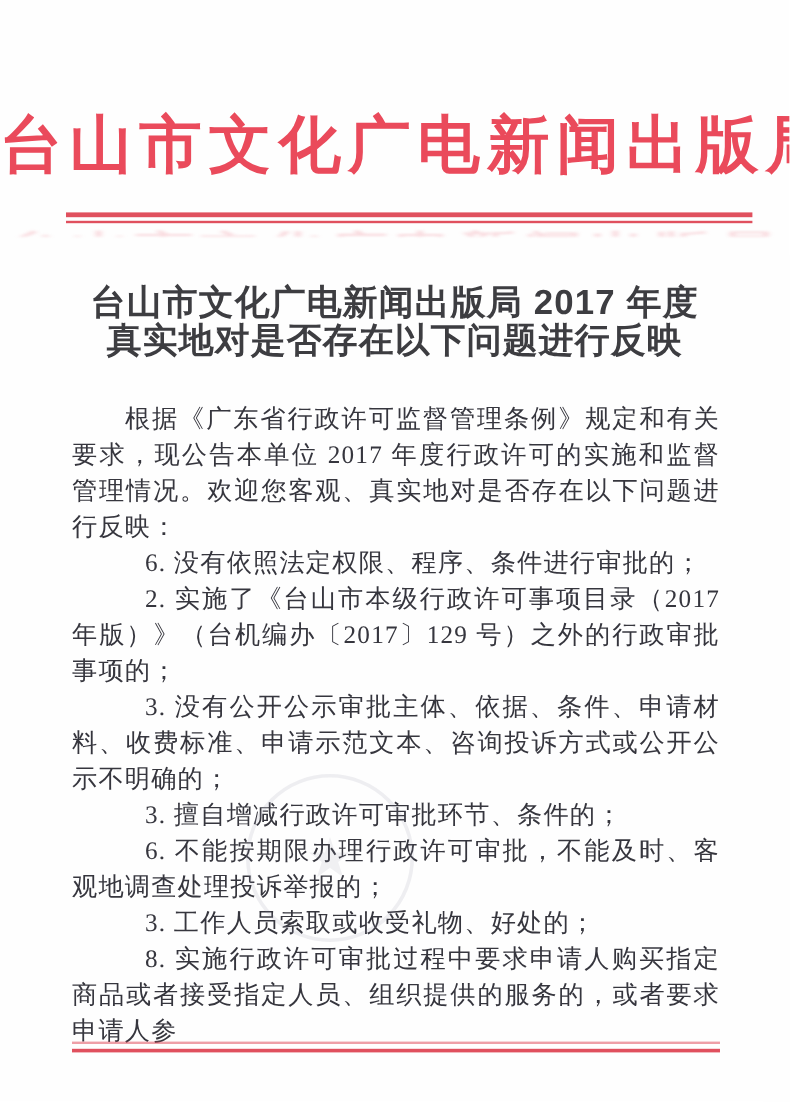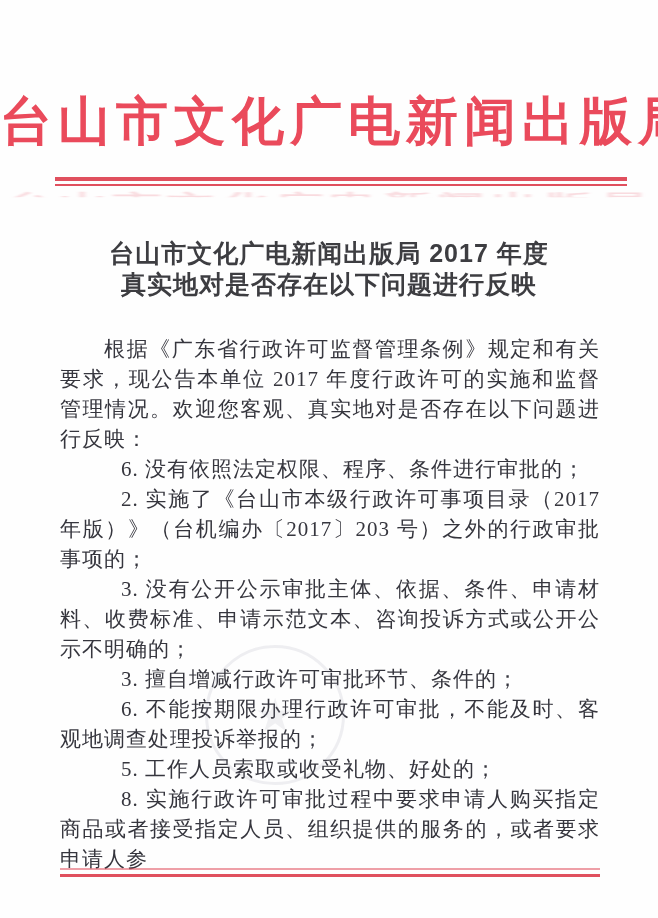--- a/index.html
+++ b/index.html
@@ -71,21 +71,21 @@
   
   .doc-title {
     position: absolute;
     top: 238px;
     left: 0;
     right: 0;
     text-align: center;
     color: #3d3d41;
     font-family: "Liberation Sans", "DejaVu Sans", sans-serif;
     font-weight: bold;
-    font-size: 25px;
+    font-size: 29px;
     line-height: 31px;
     letter-spacing: 1px;
   }
 
   
   .doc-body {
     position: absolute;
     top: 334px;
     left: 60px;
     width: 540px;
@@ -154,25 +154,25 @@
   <div class="letterhead-bleed">台山市文化广电新闻出版局</div>
 
   <div class="doc-title">
     <div>台山市文化广电新闻出版局 2017 年度</div>
     <div>真实地对是否存在以下问题进行反映</div>
   </div>
 
   <div class="doc-body">
     <p>根据《广东省行政许可监督管理条例》规定和有关要求，现公告本单位 2017 年度行政许可的实施和监督管理情况。欢迎您客观、真实地对是否存在以下问题进行反映：</p>
     <p class="list-item">6. 没有依照法定权限、程序、条件进行审批的；</p>
-    <p class="list-item">2. 实施了《台山市本级行政许可事项目录（2017 年版）》（台机编办〔2017〕203 号）之外的行政审批事项的；</p>
+    <p class="list-item">2. 实施了《台山市本级行政许可事项目录（2017 年版）》（台机编办〔2017〕129 号）之外的行政审批事项的；</p>
     <p class="list-item">3. 没有公开公示审批主体、依据、条件、申请材料、收费标准、申请示范文本、咨询投诉方式或公开公示不明确的；</p>
     <p class="list-item">3. 擅自增减行政许可审批环节、条件的；</p>
     <p class="list-item">6. 不能按期限办理行政许可审批，不能及时、客观地调查处理投诉举报的；</p>
-    <p class="list-item">5. 工作人员索取或收受礼物、好处的；</p>
+    <p class="list-item">3. 工作人员索取或收受礼物、好处的；</p>
     <p class="list-item">8. 实施行政许可审批过程中要求申请人购买指定商品或者接受指定人员、组织提供的服务的，或者要求申请人参</p>
   </div>
 
   <div class="seal-bleed">
     <span class="star">★</span>
   </div>
 
   <div class="foot-rule-thin"></div>
   <div class="foot-rule-thick"></div>
 

